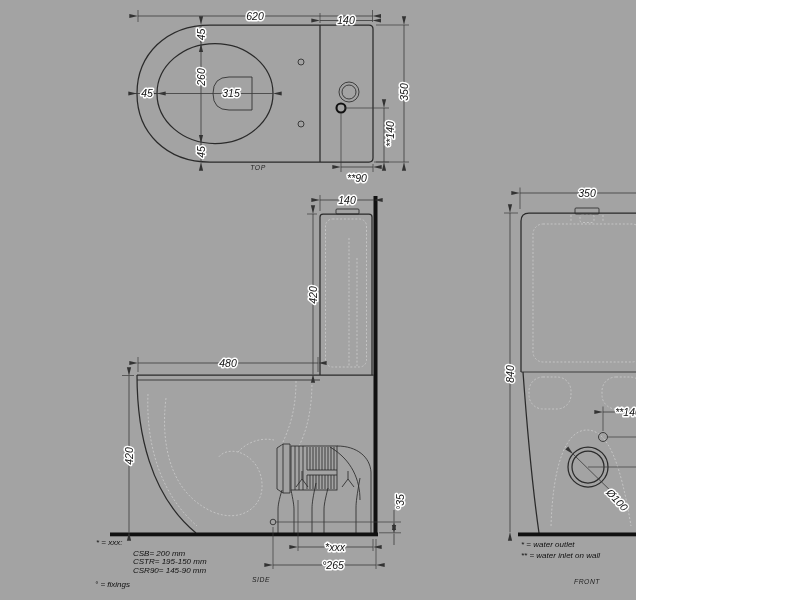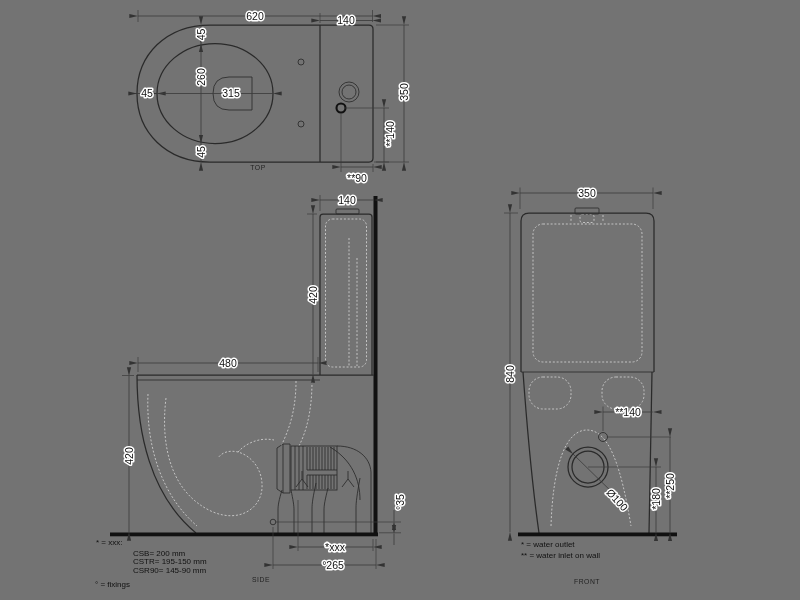--- a/index.html
+++ b/index.html
@@ -1,17 +1,17 @@
 <!DOCTYPE html>
 <html><head>
 <meta charset="utf-8">
 <style>
   html,body{margin:0;padding:0;background:#fff;}
-  .stage{position:relative;width:800px;height:600px;background:#737373;overflow:hidden;
-         font-family:"Liberation Sans",sans-serif;}
+  .stage{position:relative;width:636px;height:600px;background:#a3a3a3;overflow:hidden;
+         font-family:"Liberation Sans",sans-serif;font-style:italic;}
   svg{display:block;}
   svg text{fill:#111;font-family:"Liberation Sans",sans-serif;}
   .dim{font-size:10.5px;text-anchor:middle;paint-order:stroke;stroke:#fff;stroke-width:3px;
        stroke-linejoin:round;fill:#111;}
   .note{font-size:8px;fill:#111;}
   .viewlabel{font-size:6.8px;text-anchor:middle;fill:#222;letter-spacing:.5px;}
   .ol{fill:none;stroke:#2a2a2a;stroke-width:1.25;}
   .thin{fill:none;stroke:#2a2a2a;stroke-width:0.85;}
   .dimline{fill:none;stroke:#3a3a3a;stroke-width:0.8;}
   .ext{fill:none;stroke:#3a3a3a;stroke-width:0.7;}

